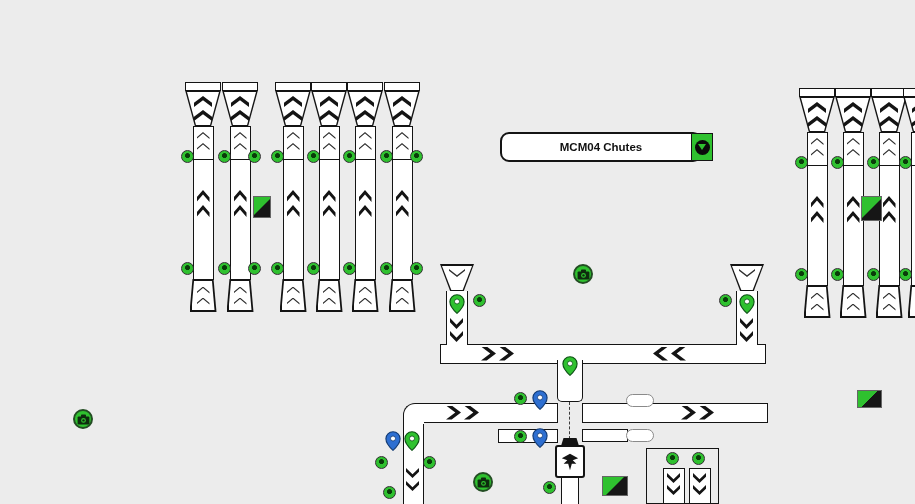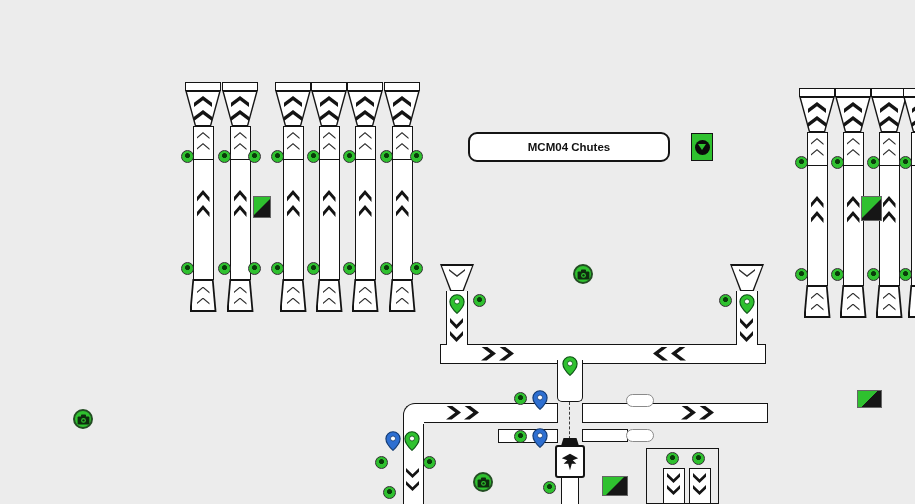--- a/index.html
+++ b/index.html
@@ -49,21 +49,21 @@
   .c-foot .fill{clip-path:polygon(11% 0,89% 0,100% 100%,0 100%)}
   .c-foot .tc{gap:4px}
 
   
   .f-hop{position:absolute;width:34px;height:28px;clip-path:polygon(0 0,100% 0,69% 100%,31% 100%)}
   .f-hop .fill{clip-path:polygon(0 0,100% 0,69% 100%,31% 100%)}
   .f-hop .tc{justify-content:flex-start;padding-top:5px}
   .f-tube{height:54px;width:22px}
 
   
-  .title-panel{position:absolute;left:468px;top:132px;width:202px;height:30px;background:#fff;
+  .title-panel{position:absolute;left:500px;top:132px;width:202px;height:30px;background:#fff;
                border:2px solid #141414;border-radius:9px;display:flex;align-items:center;justify-content:center}
   .title-panel span{font-size:11.5px;font-weight:bold;color:#111}
   .action-btn{position:absolute;left:691px;top:133px;width:22px;height:28px;background:#2fc12f;border:1.4px solid #141414;
               display:flex;align-items:center;justify-content:center;cursor:pointer}
   .btn-ic{width:15px;height:15px;border-radius:50%;background:#0b0b0b;display:flex;align-items:center;justify-content:center}
   .btn-ic .tri{width:0;height:0;border-left:4px solid transparent;border-right:4px solid transparent;border-top:6px solid #2fc12f}
 
   
   .emblem-neck{position:absolute;clip-path:polygon(14% 0,86% 0,100% 100%,0 100%);background:#141414}
   .emblem-box{position:absolute;left:555px;top:445px;width:30px;height:33px;background:#fff;border:2px solid #141414;

